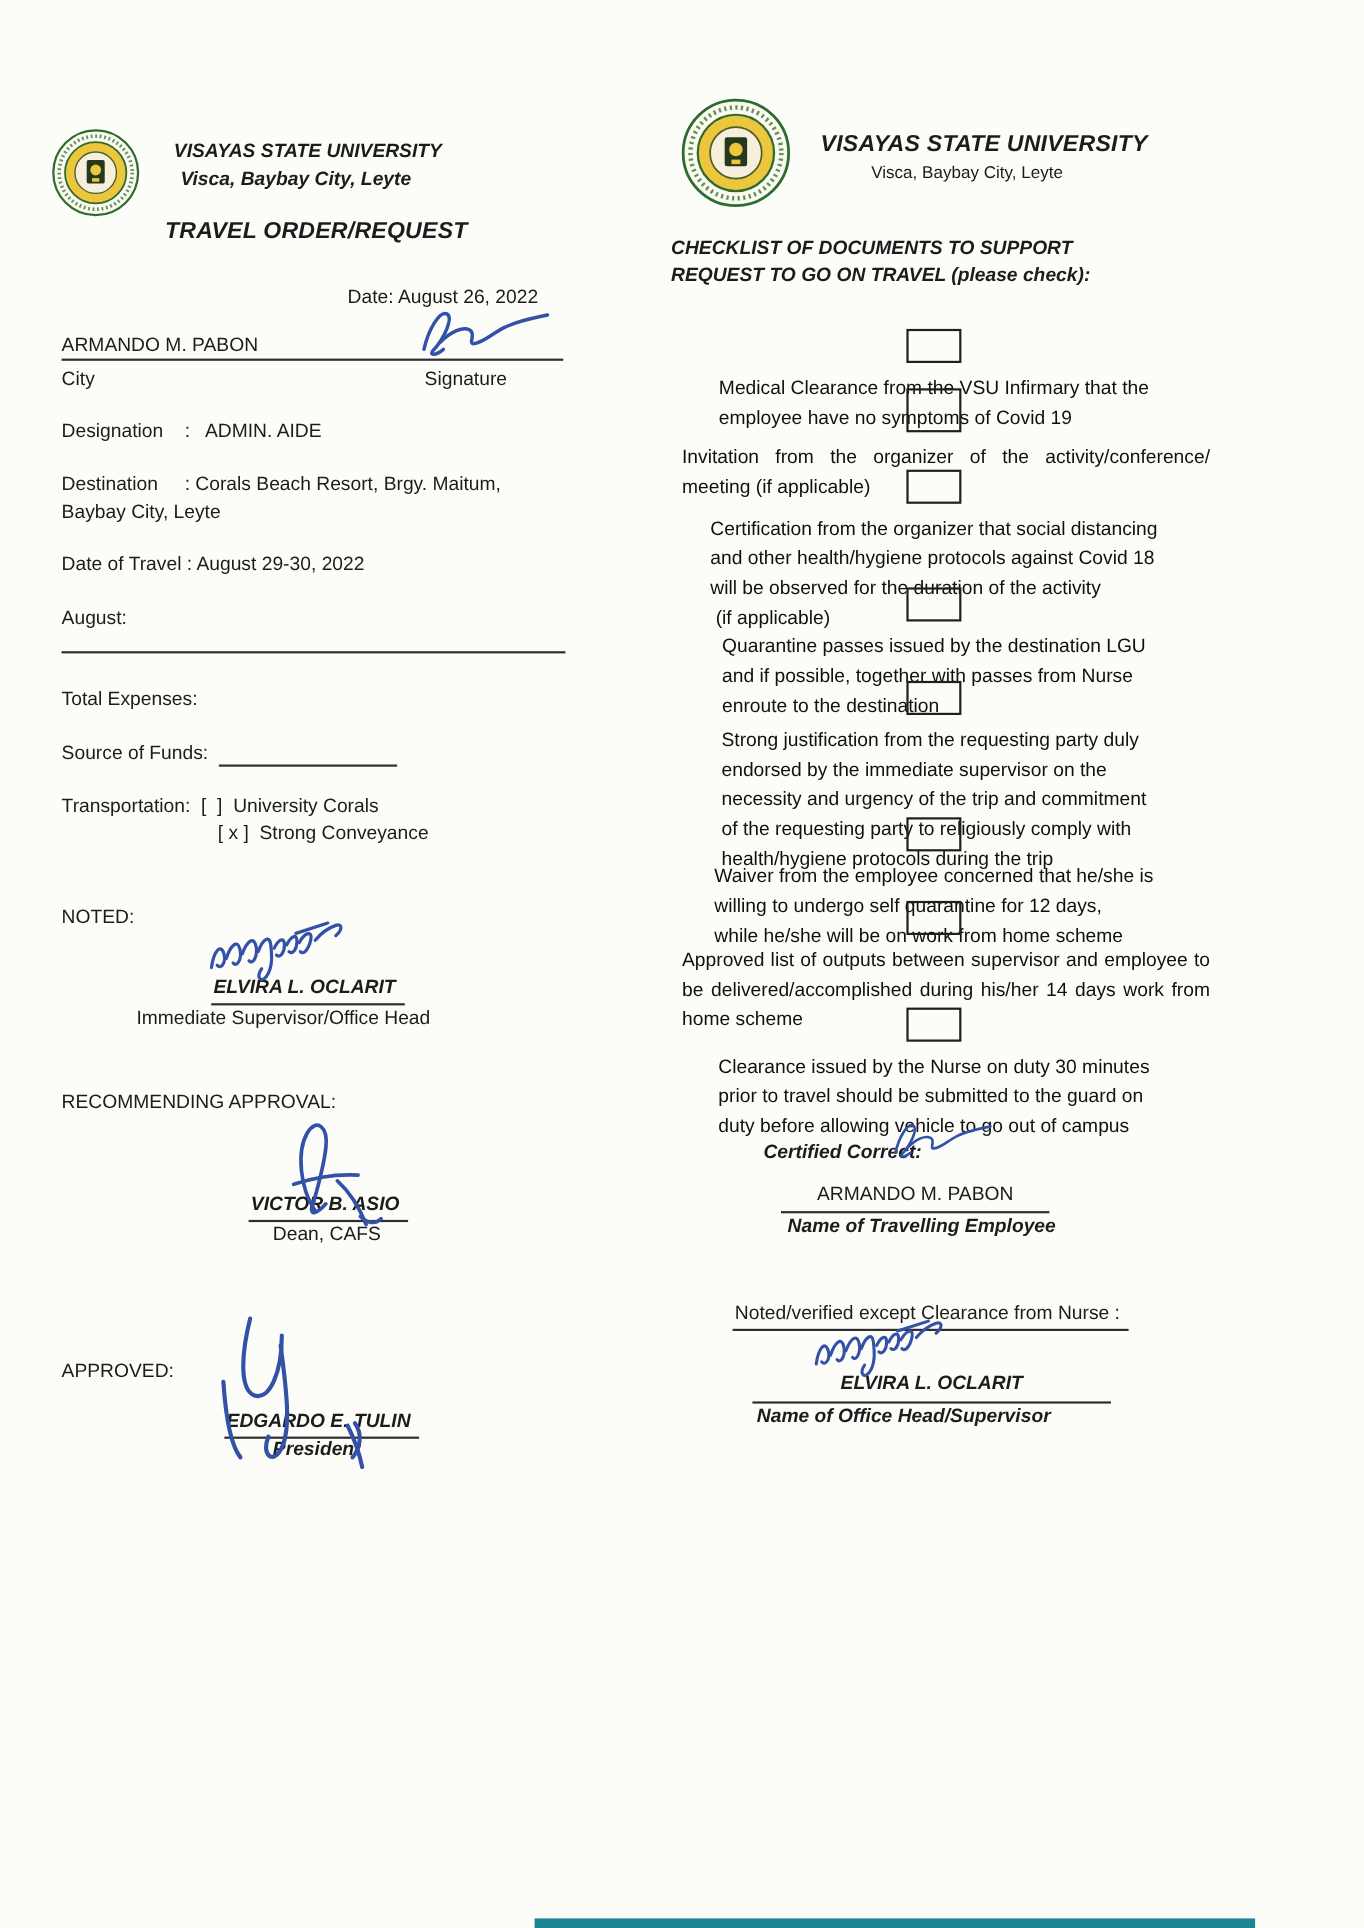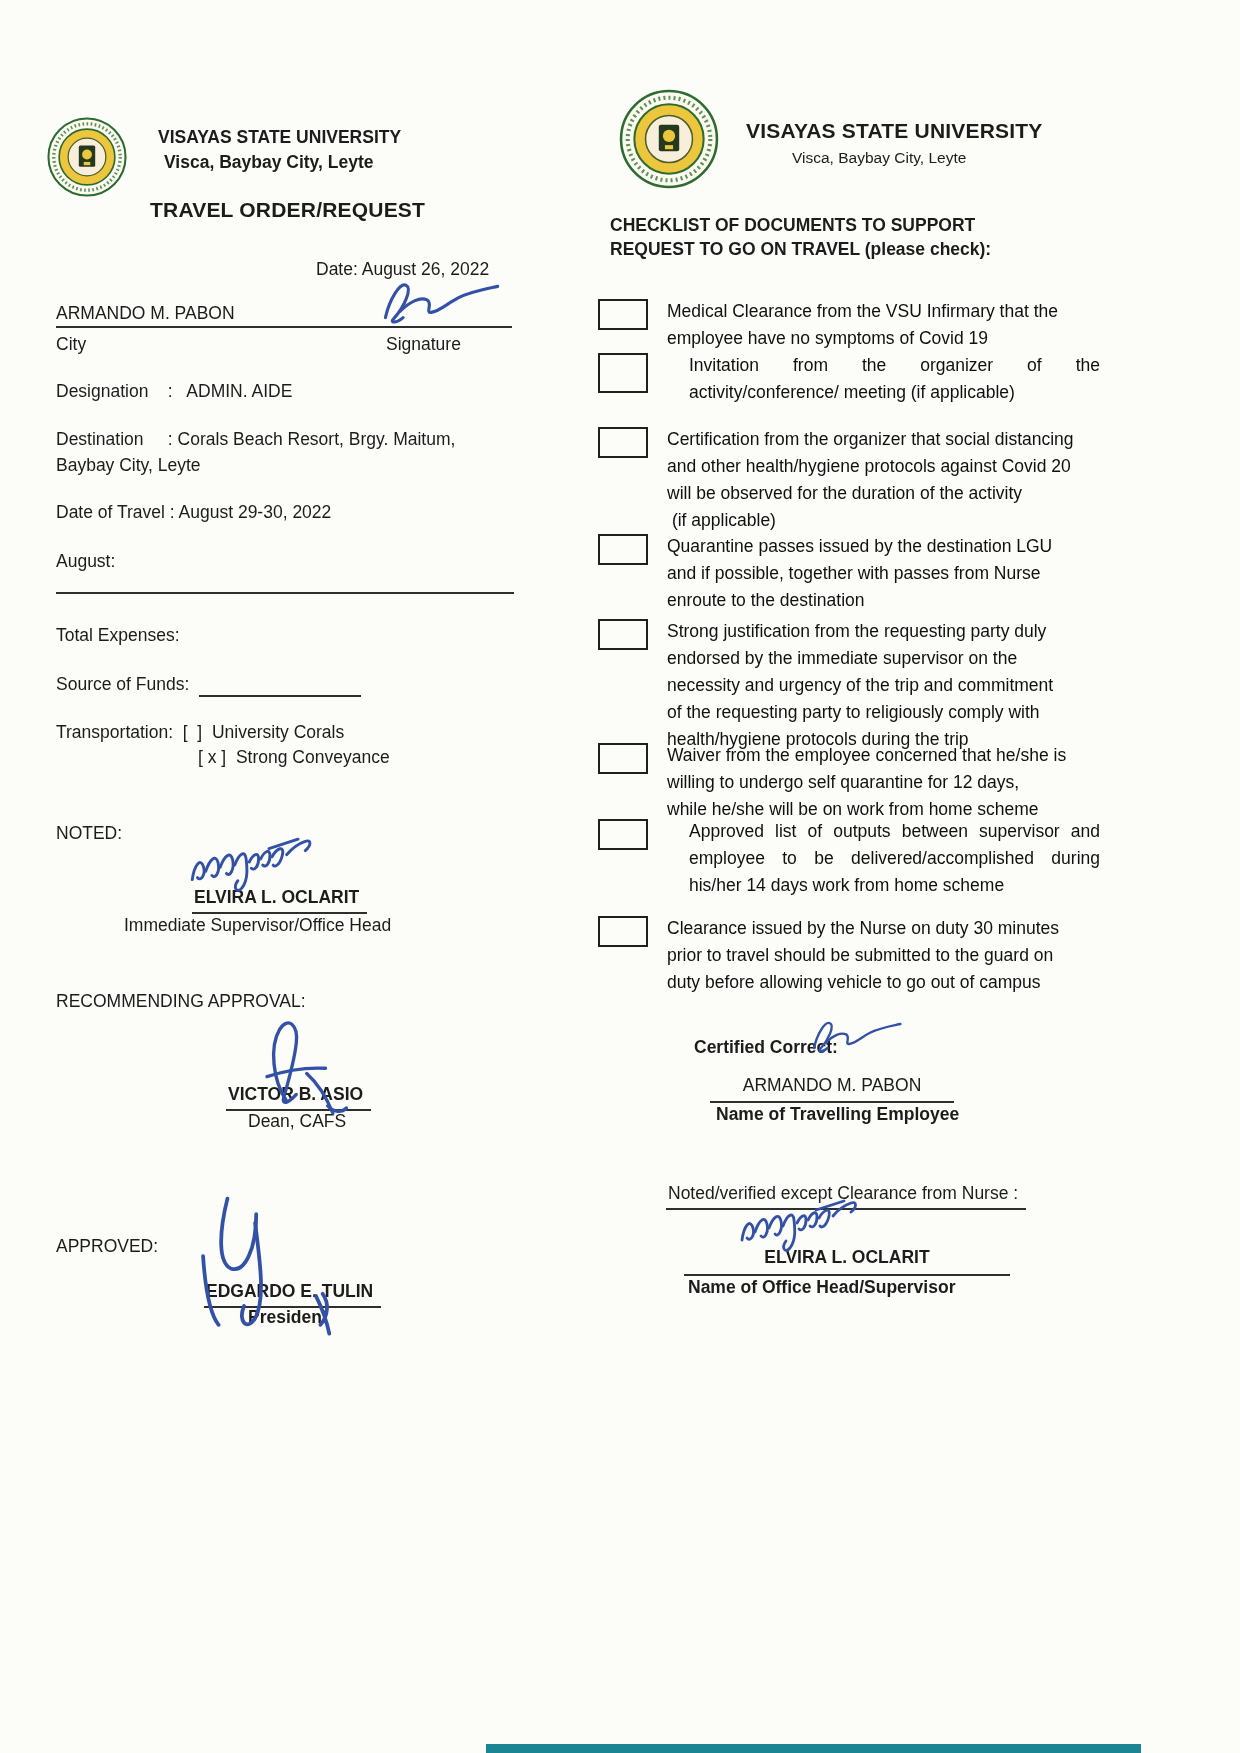--- a/index.html
+++ b/index.html
@@ -4,33 +4,33 @@
 <style>
   * { margin:0; padding:0; box-sizing:border-box; }
   html,body { background:#e8e8e6; }
   .page {
     position:relative; width:1240px; height:1753px; margin:0 auto;
     background:#fcfcf9; overflow:hidden;
     font-family:"Liberation Sans","DejaVu Sans",sans-serif; color:#1c1c1c;
   }
   .abs { position:absolute; }
   .pre { white-space:pre-wrap; }
-  .b { font-weight:700; }
+  .b { font-weight:700;font-style:italic; }
   .t { font-size:17.5px; line-height:1.5; }
   .t16 { font-size:15.5px; line-height:1.4; }
   .h1 { font-size:21px; line-height:1.25; letter-spacing:.2px; }
   .h2 { font-size:17.5px; line-height:1.35; }
   .uline { border-bottom:2px solid #2e2e2e; }
   .center { text-align:center; }
   .sig-svg { position:absolute; z-index:3; }
   .sig { stroke:#3351a7; fill:none; stroke-linecap:round; stroke-linejoin:round; }
   .name-line { display:flex; align-items:flex-end; border-bottom:2px solid #2e2e2e; }
   .purpose-row { display:flex; align-items:flex-end; }
   .purpose-fill { border-bottom:2px solid #2e2e2e; text-align:center; }
-  .chk-item { position:absolute; left:598px; display:flex; gap:19px; width:502px; align-items:flex-start; }
+  .chk-item { position:absolute; left:598px; display:flex; gap:9px; width:502px; align-items:center;flex-direction:column; }
   .chk-box { flex:0 0 auto; width:50px; height:31px; border:2px solid #1f1f1f; margin-top:1px; background:transparent; }
   .chk-text { font-size:17.5px; line-height:27px; color:#101010; }
   .justify { text-align:justify;margin-left:22px; }
   .ink-name { display:inline-block; border-bottom:2px solid #2e2e2e; padding:0 8px 2px 2px; }
   .teal-bar { background:#1b8593; }
 </style>
 </head>
 <body>
 
 <div class="page">
@@ -151,21 +151,21 @@
     <div class="chk-text pre">Medical Clearance from the VSU Infirmary that the
 employee have no symptoms of Covid 19</div>
   </div>
   <div class="chk-item" style="top:352px">
     <span class="chk-box" style="height:40px"></span>
     <div class="chk-text justify">Invitation from the organizer of the activity/conference/ meeting (if applicable)</div>
   </div>
   <div class="chk-item" style="top:426px">
     <span class="chk-box"></span>
     <div class="chk-text pre">Certification from the organizer that social distancing
-and other health/hygiene protocols against Covid 20
+and other health/hygiene protocols against Covid 18
 will be observed for the duration of the activity
  (if applicable)</div>
   </div>
   <div class="chk-item" style="top:533px">
     <span class="chk-box"></span>
     <div class="chk-text pre">Quarantine passes issued by the destination LGU
 and if possible, together with passes from Nurse
 enroute to the destination</div>
   </div>
   <div class="chk-item" style="top:618px">

